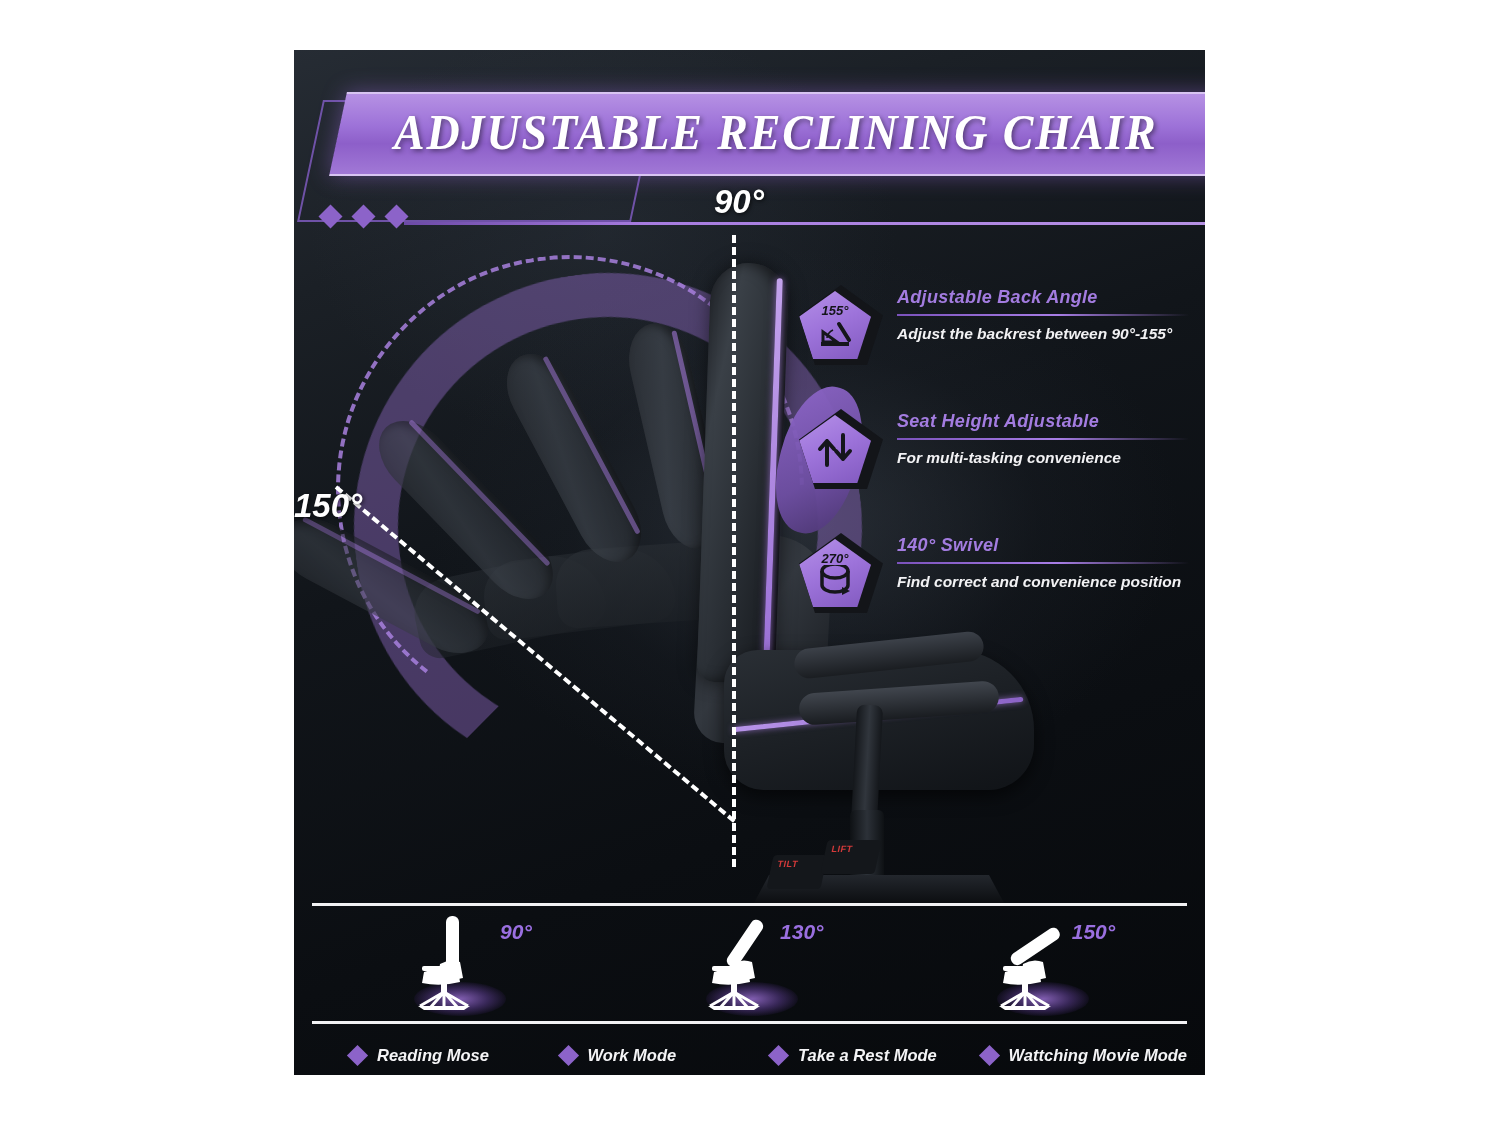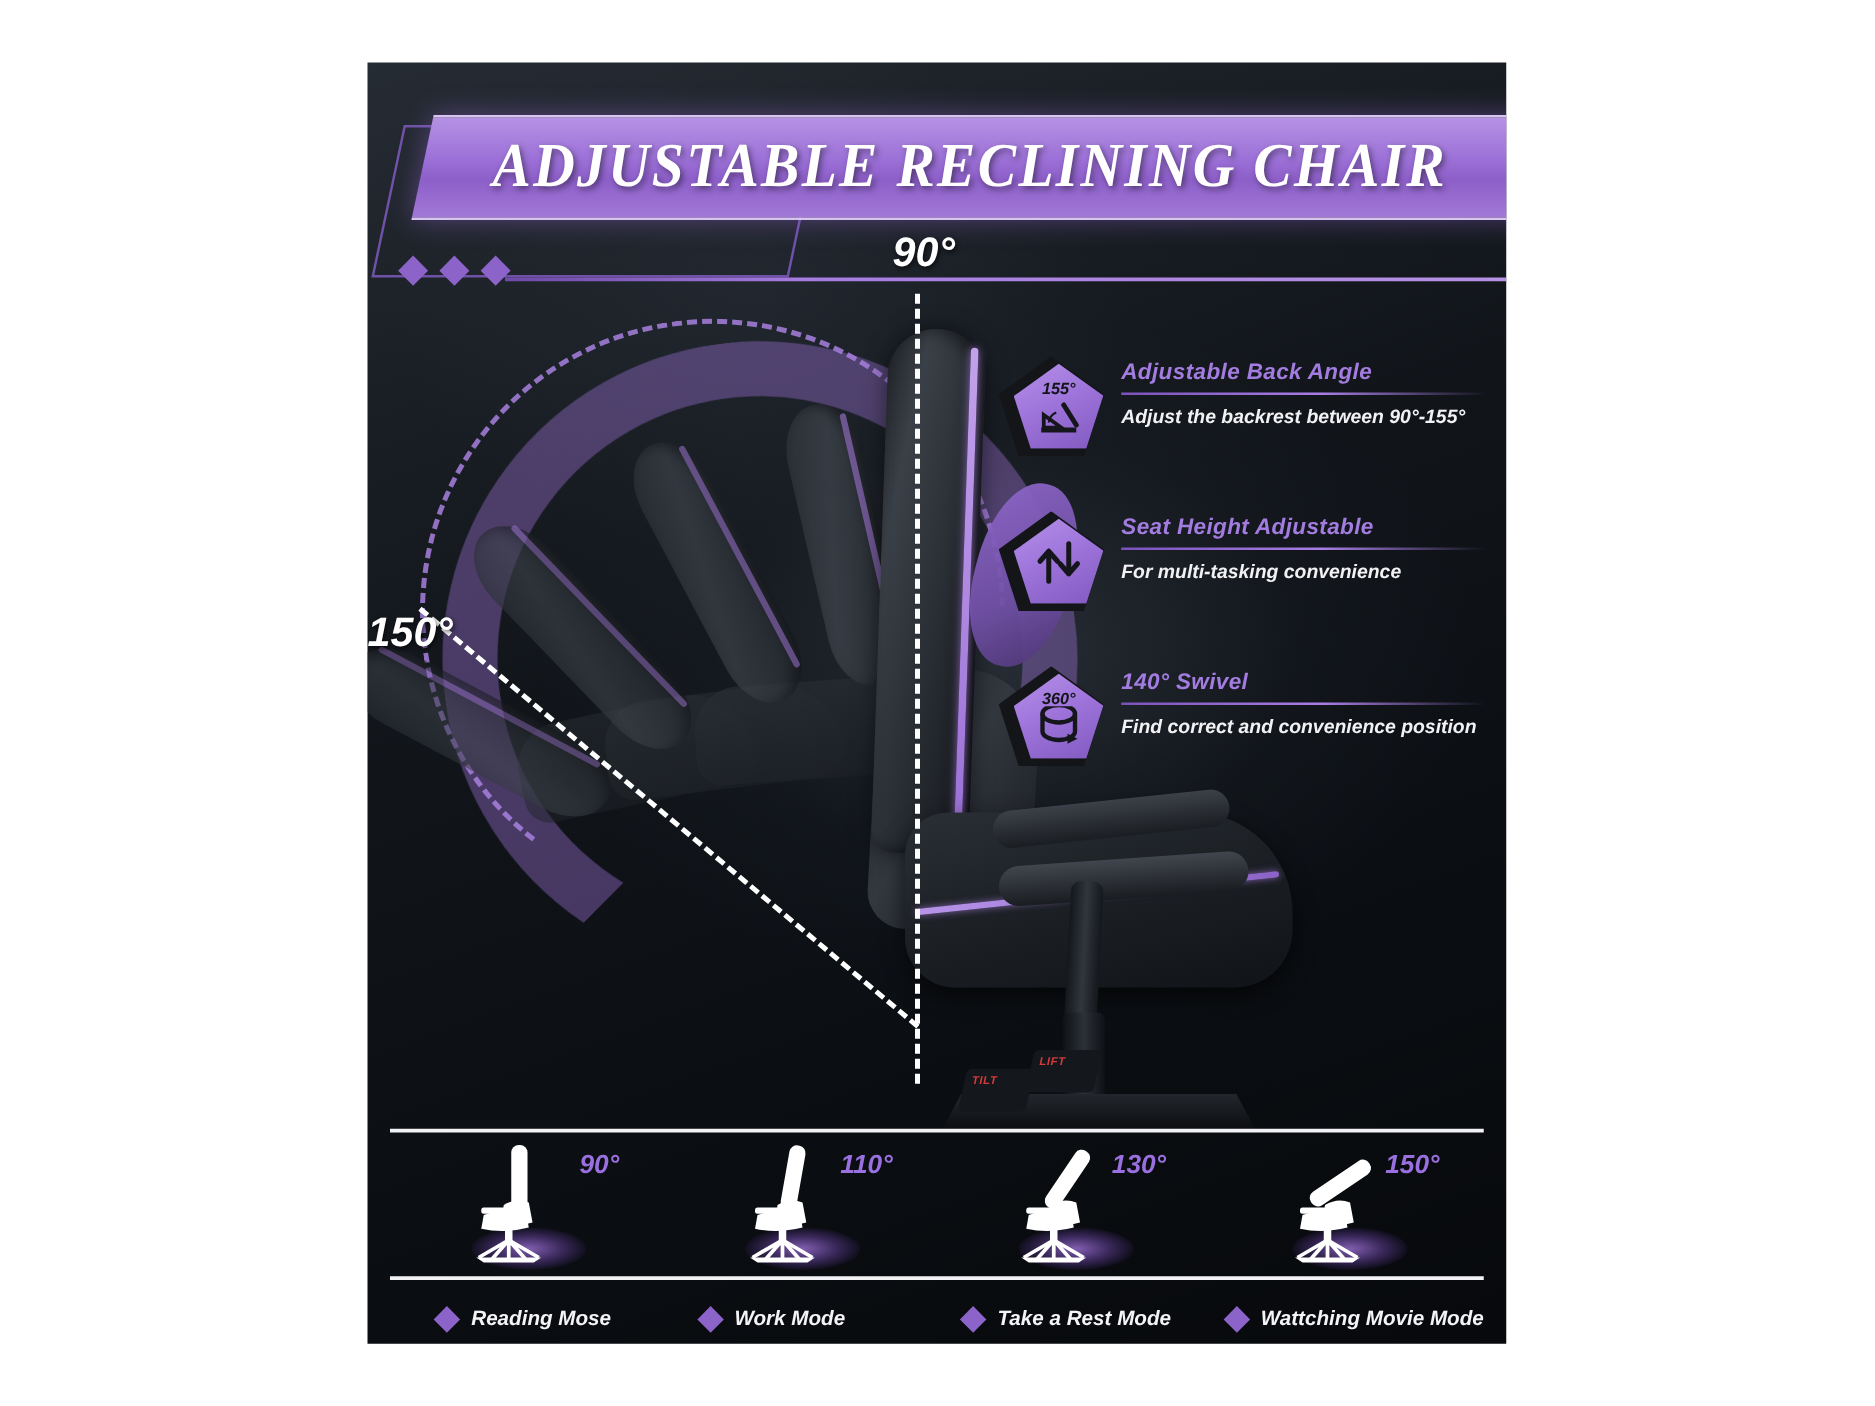--- a/index.html
+++ b/index.html
@@ -189,21 +189,21 @@
     text-shadow:1px 1px 4px rgba(0,0,0,.7);
   }
 
   
   #features{position:absolute;left:505px;top:235px;width:390px;}
   .feature{position:relative;display:flex;align-items:flex-start;margin-bottom:44px;}
   .badge-outer{
     position:relative;width:84px;height:80px;flex:none;margin-right:14px;
     background:#131519;
     clip-path:polygon(50% 0%,100% 38%,81% 100%,19% 100%,0% 38%);
-    display:flex;align-items:center;justify-content:flex-end;
+    display:flex;align-items:center;justify-content:flex-start;
   }
   .badge-inner{
     width:72px;height:68px;
     background:linear-gradient(155deg,#b590e8 0%,#9d73da 48%,#8159bf 100%);
     clip-path:polygon(50% 0%,100% 38%,81% 100%,19% 100%,0% 38%);
     position:relative;
   }
   .badge-glyph{
     position:absolute;inset:0;display:flex;align-items:center;justify-content:center;
   }
@@ -338,21 +338,21 @@
         <div class="ftxt">
           <p class="ftitle">Seat Height Adjustable</p>
           <div class="fline"></div>
           <p class="fdesc">For multi-tasking convenience</p>
         </div>
       </div>
 
       <div class="feature">
         <div class="badge-outer">
           <div class="badge-inner">
-            <div class="badge-num">360°</div>
+            <div class="badge-num">270°</div>
             <div class="badge-glyph">
               <svg width="46" height="34" viewBox="0 0 46 34" style="margin-top:18px">
                 <path d="M10 6 V20 a13 7 0 0 0 26 0 V6" fill="none" stroke="#15161b" stroke-width="3.5"></path>
                 <ellipse cx="23" cy="6" rx="13" ry="7" fill="none" stroke="#15161b" stroke-width="3.5"></ellipse>
                 <path d="M30 22 L38 26 L30 30 Z" fill="#15161b"></path>
               </svg>
             </div>
           </div>
         </div>
         <div class="ftxt">
@@ -380,38 +380,20 @@
               <rect x="32" y="55" width="5" height="12"></rect>
               <rect x="43" y="68" width="6" height="12"></rect>
               <path d="M20 92 h52 l-6 4 h-40 z"></path>
               <path d="M46 78 L22 92 M46 78 L70 92 M46 78 L32 94 M46 78 L60 94 M46 78 L46 95" stroke="#ffffff" stroke-width="3" fill="none"></path>
             </g>
           </svg>
           <div class="mode-angle">90°</div>
         </div>
       </div>
 
-      <div class="mode">
-        <div class="mode-chair">
-          <div class="mode-glow"></div>
-          <svg class="mode-svg" width="120" height="100" viewBox="0 0 120 100">
-            <g fill="#ffffff">
-              <rect x="48" y="2" width="13" height="52" rx="6" transform="rotate(10 54 28)"></rect>
-              <path d="M42 50 q10 -6 20 -2 l3 16 q-14 4 -25 0 z"></path>
-              <path d="M26 58 q16 -6 34 -2 l2 12 q-20 5 -38 1 z"></path>
-              <rect x="24" y="52" width="22" height="5" rx="2"></rect>
-              <rect x="32" y="55" width="5" height="12"></rect>
-              <rect x="43" y="68" width="6" height="12"></rect>
-              <path d="M20 92 h52 l-6 4 h-40 z"></path>
-              <path d="M46 78 L22 92 M46 78 L70 92 M46 78 L32 94 M46 78 L60 94 M46 78 L46 95" stroke="#ffffff" stroke-width="3" fill="none"></path>
-            </g>
-          </svg>
-          <div class="mode-angle">110°</div>
-        </div>
-      </div>
 
       <div class="mode">
         <div class="mode-chair">
           <div class="mode-glow"></div>
           <svg class="mode-svg" width="120" height="100" viewBox="0 0 120 100">
             <g fill="#ffffff">
               <rect x="48" y="2" width="13" height="54" rx="6" transform="rotate(34 54 30)"></rect>
               <path d="M42 50 q10 -6 20 -2 l3 16 q-14 4 -25 0 z"></path>
               <path d="M24 58 q16 -6 34 -2 l2 12 q-20 5 -38 1 z"></path>
               <rect x="22" y="52" width="22" height="5" rx="2"></rect>

